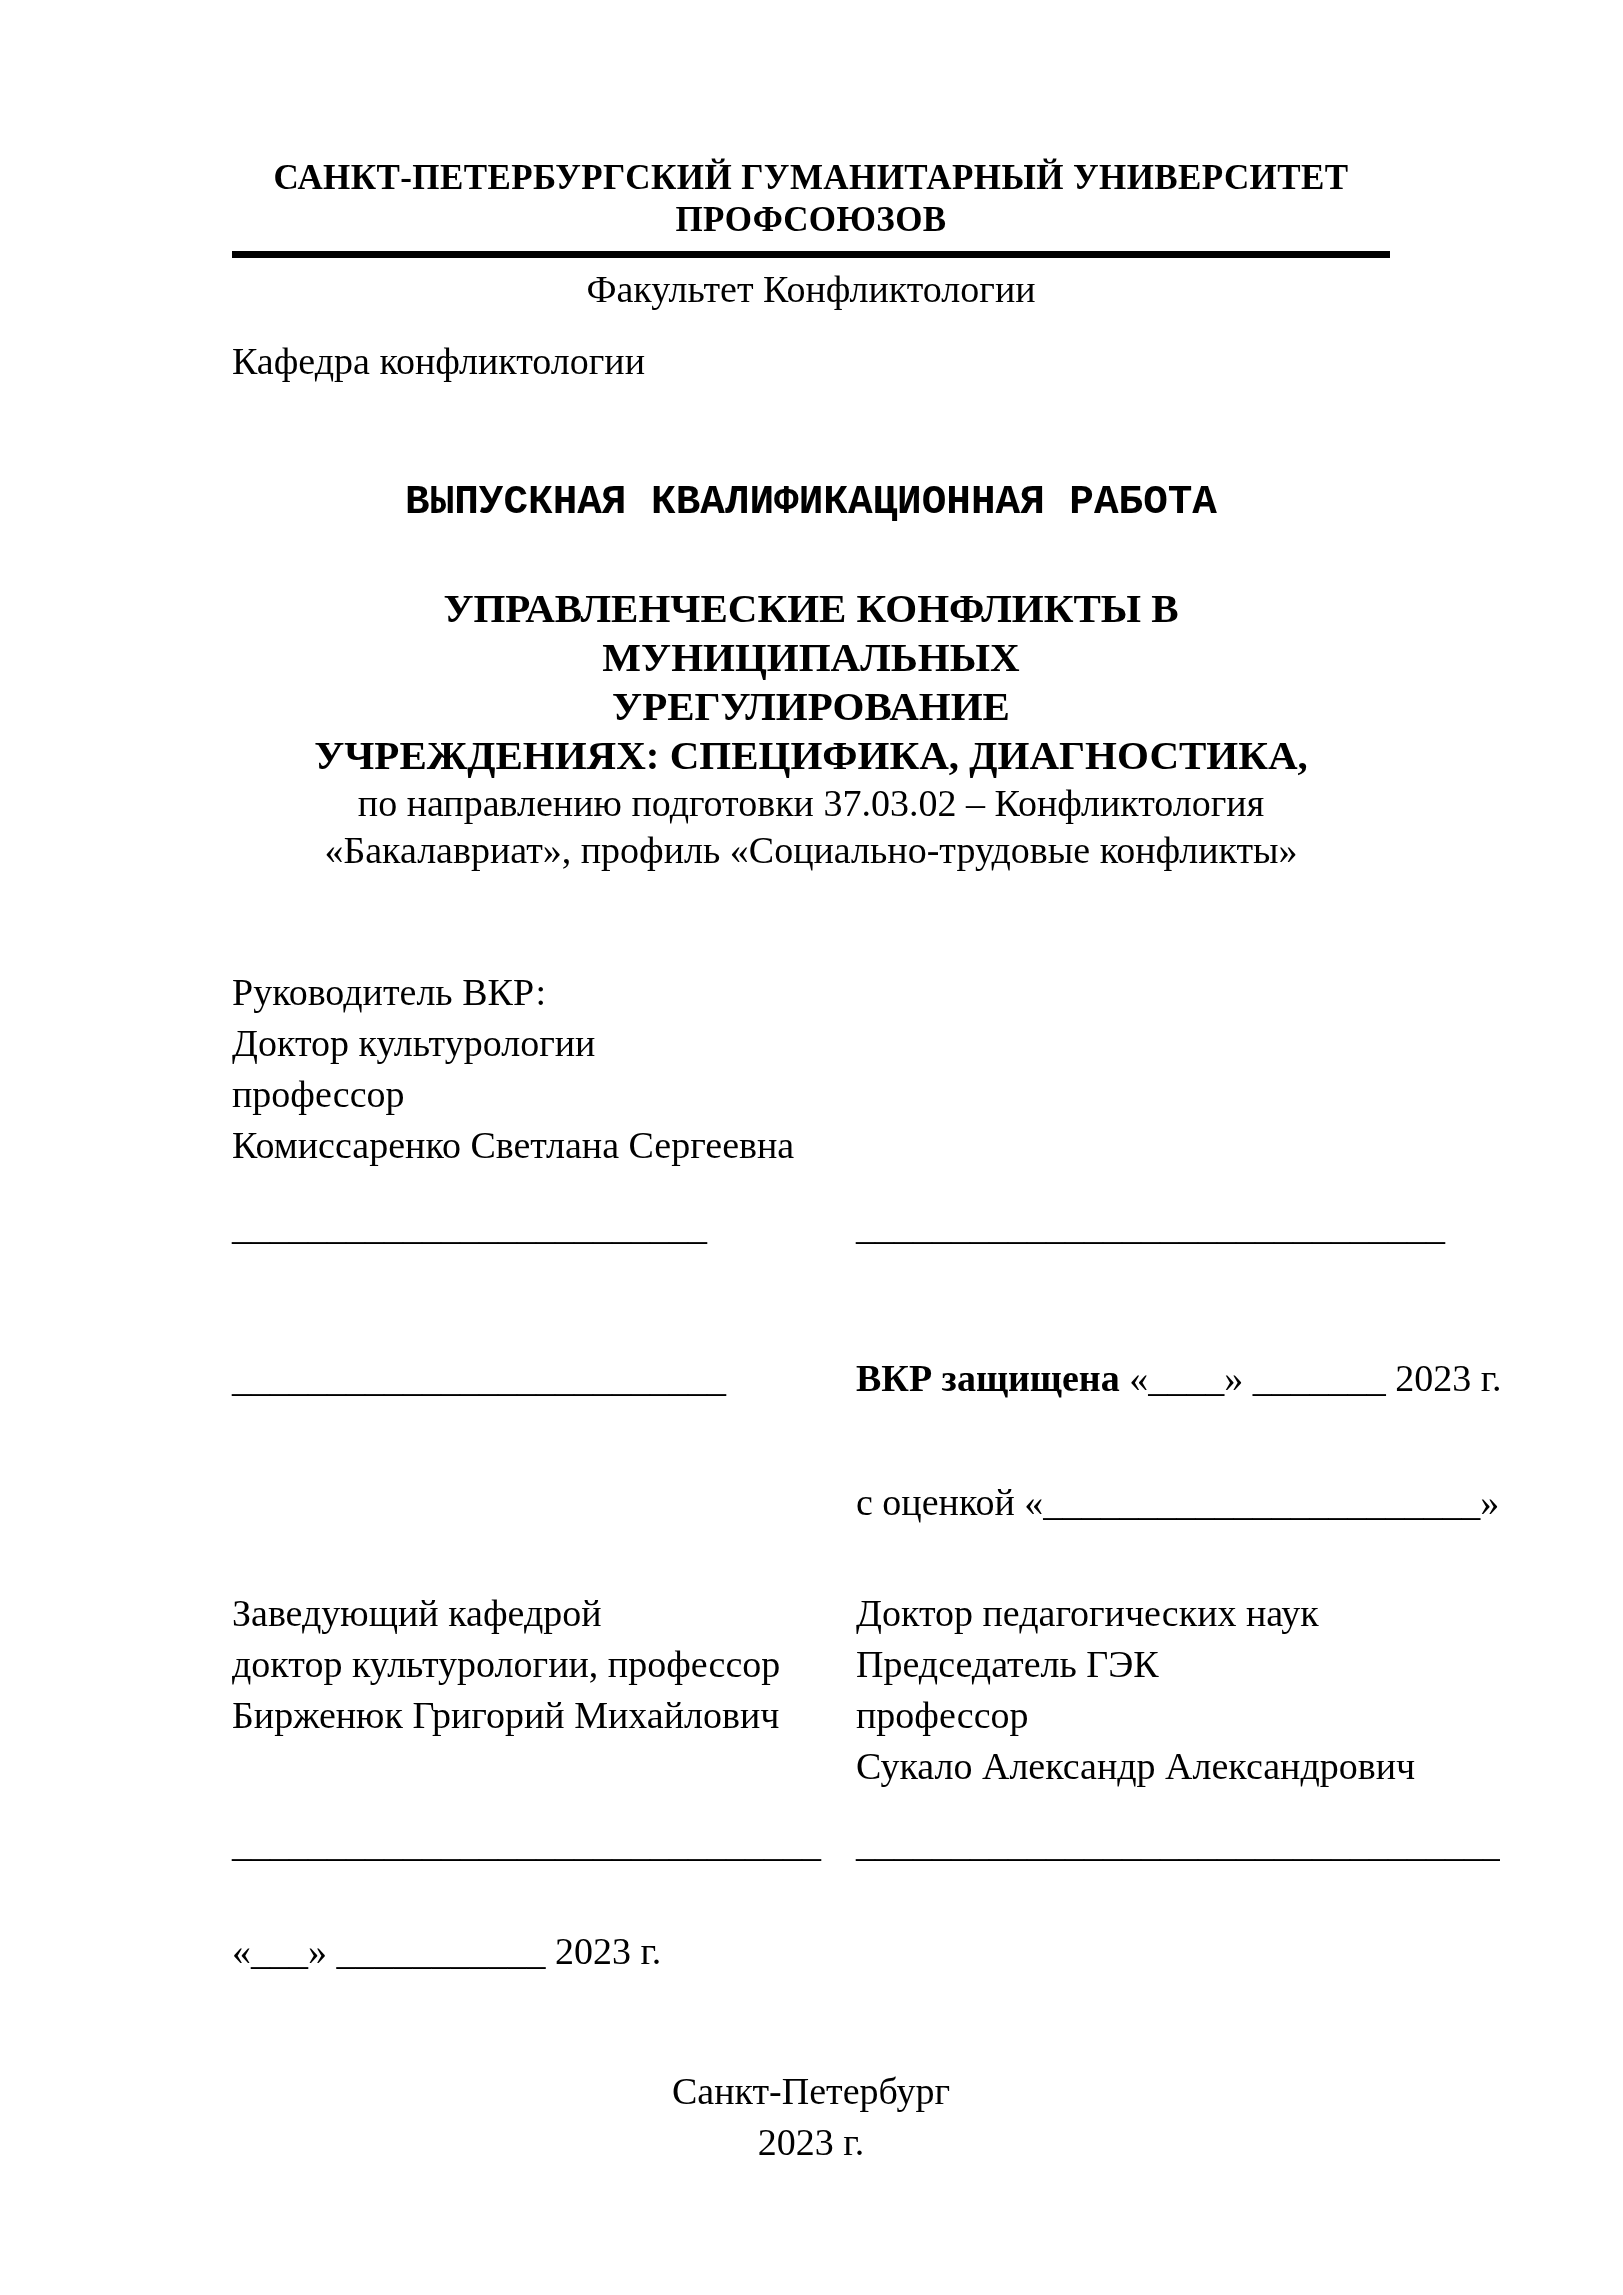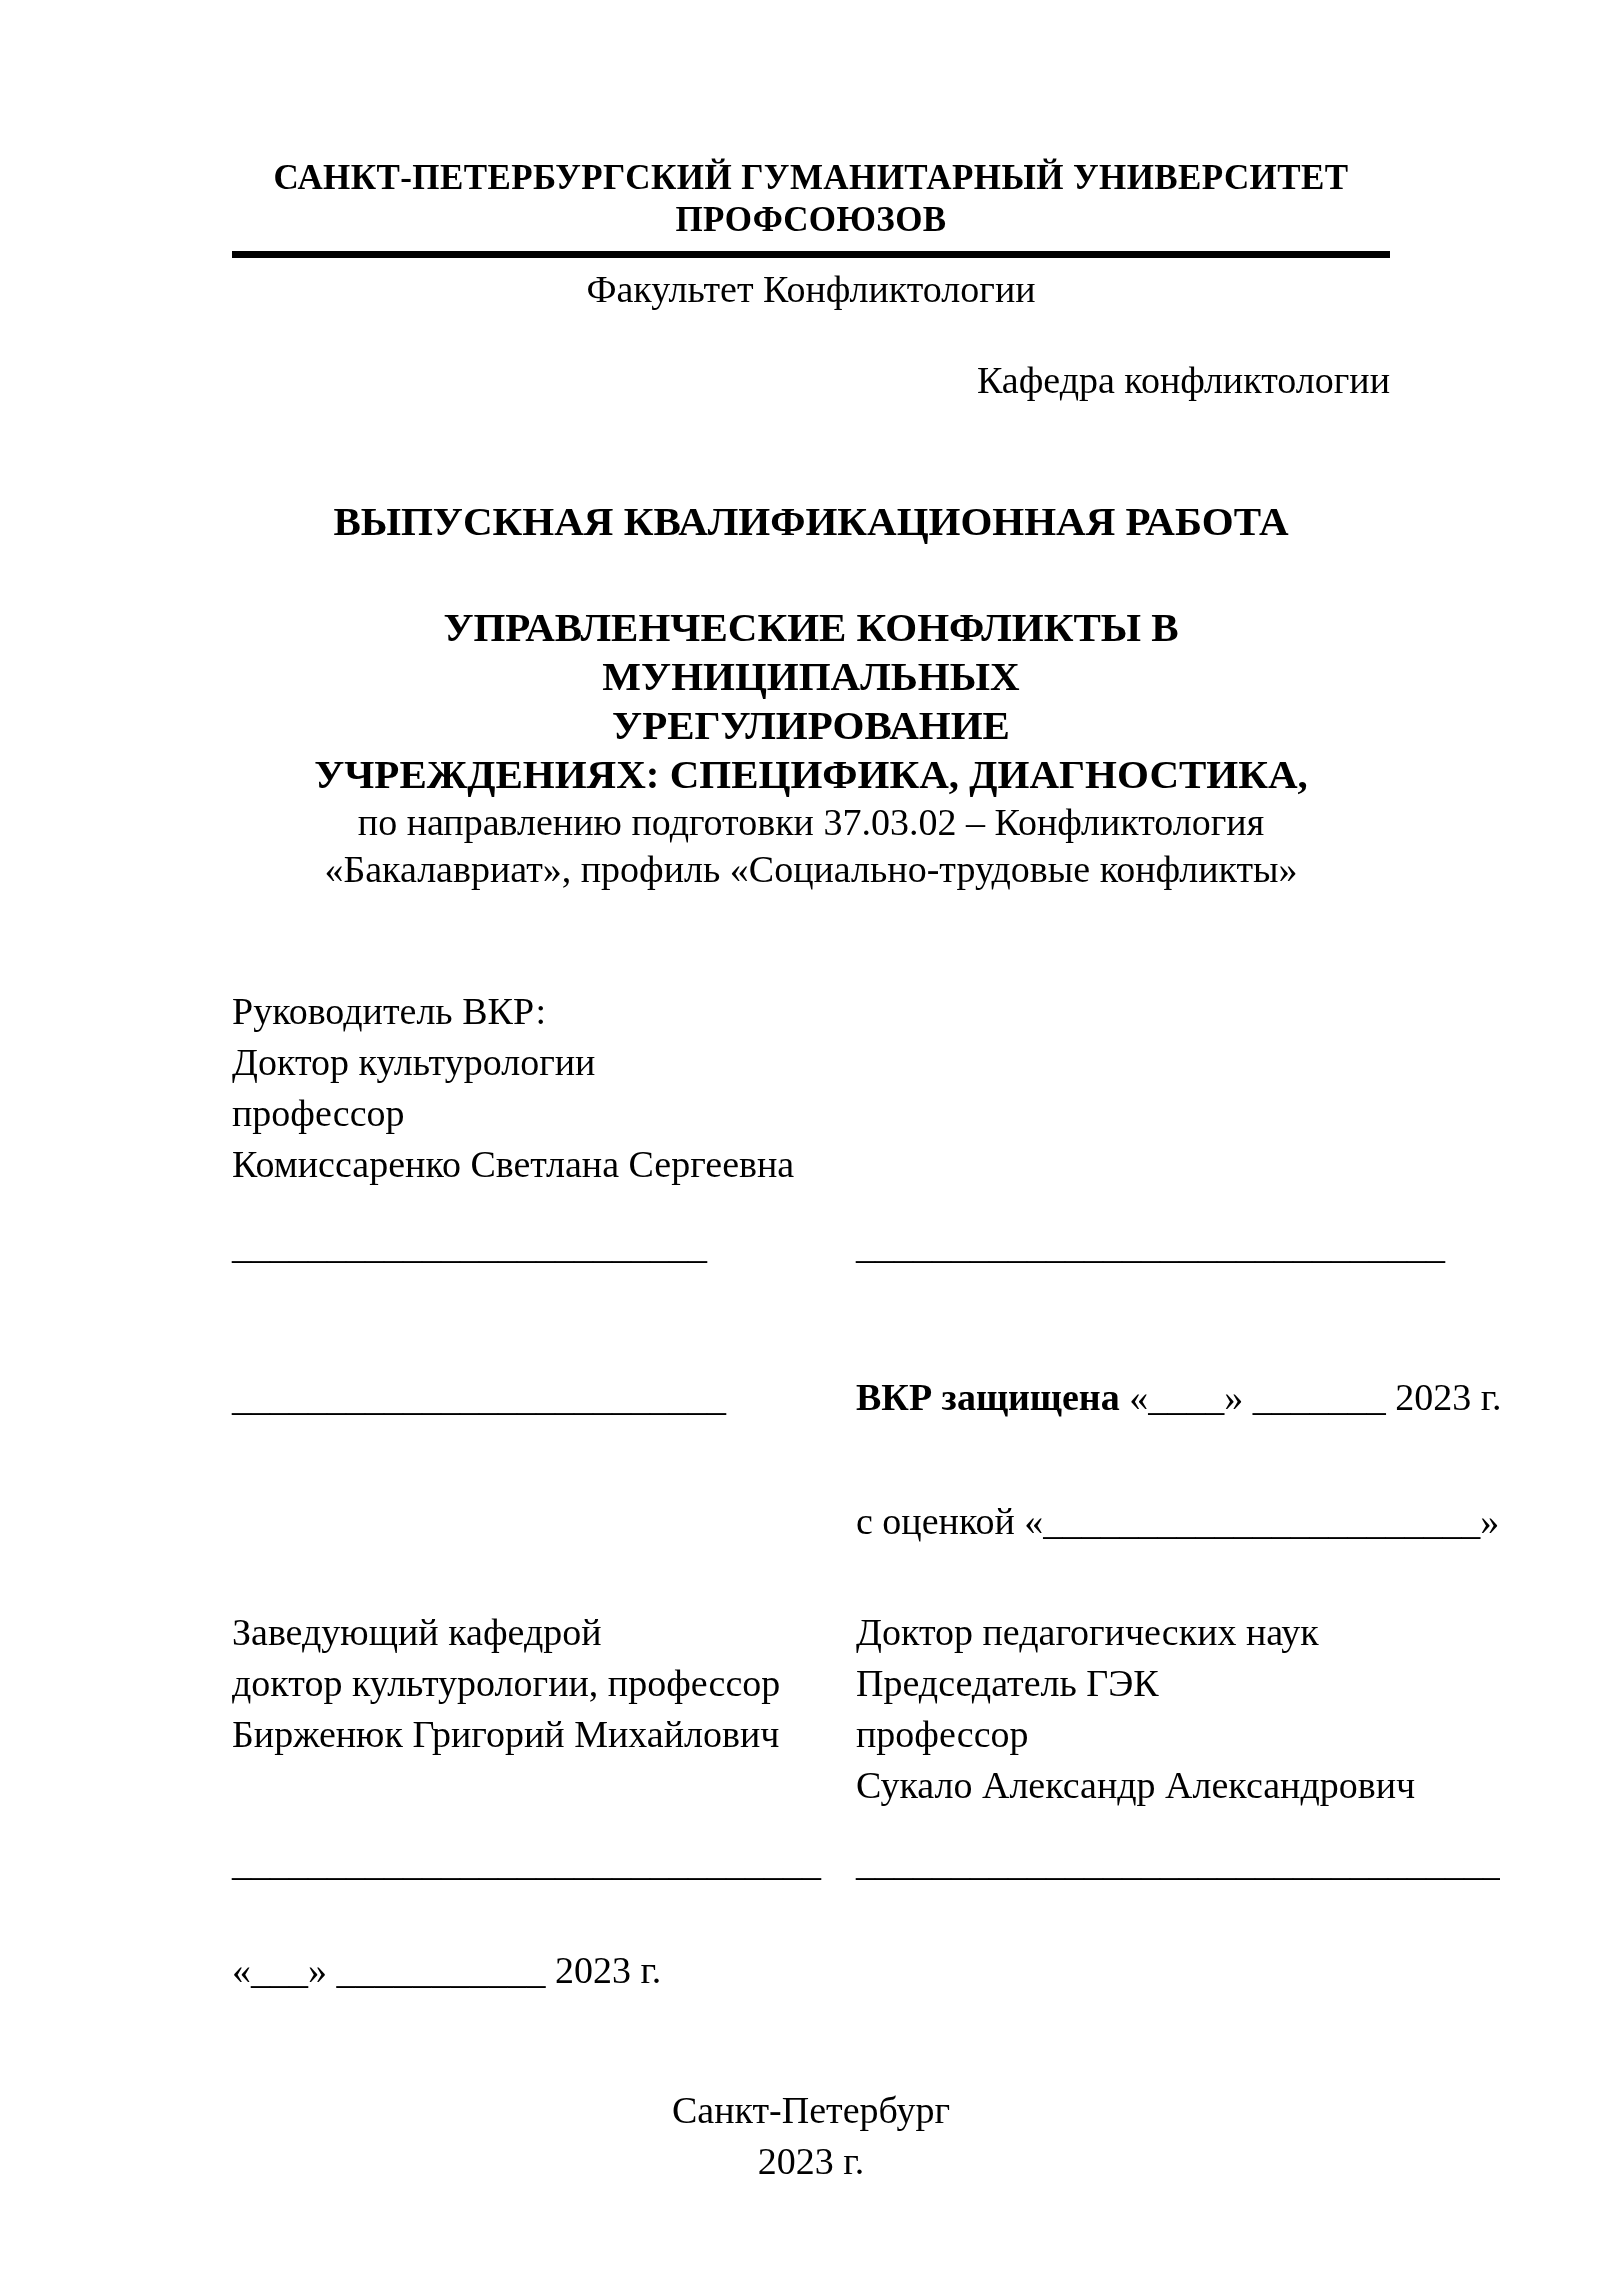--- a/index.html
+++ b/index.html
@@ -25,22 +25,22 @@
   .header {
     font-size: 35px;
     font-weight: bold;
     line-height: 42px;
     text-align: center;
     border-bottom: 7px solid #000;
     padding-bottom: 10.2px;
     letter-spacing: 0.4px;
   }
   .faculty    { line-height: 46px; margin-top: 7.9px;  text-align: center; }
-  .department { line-height: 46px; margin-top: 45px;  text-align: right;  }
-  .worktype   { font-size: 41px; font-weight: bold; line-height: 47px; margin-top: 95px; text-align: center; }
+  .department { line-height: 46px; margin-top: 26px;  text-align: left;  }
+  .worktype   { font-size: 41px; font-weight: bold; line-height: 47px; margin-top: 95px; text-align: center; font-family: Liberation Mono, monospace; }
   .title      { font-size: 41px; font-weight: bold; line-height: 49px; margin-top: 58px;  text-align: center; }
   .program    { line-height: 47px; text-align: center; }
 
   .cols {
     display: grid;
     grid-template-columns: 624px 1fr;
   }
   .line {
     line-height: 51px;
     min-height: 51px;

